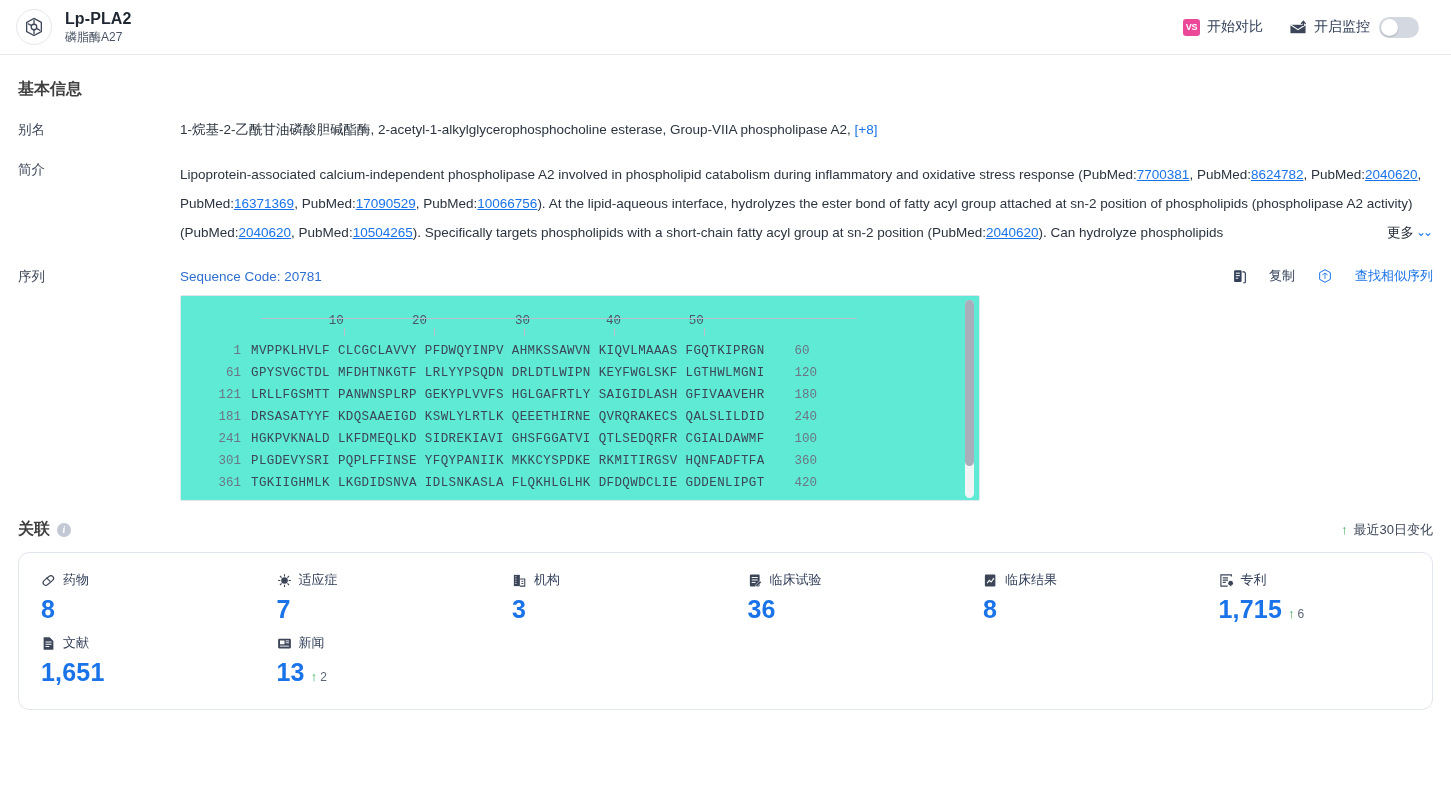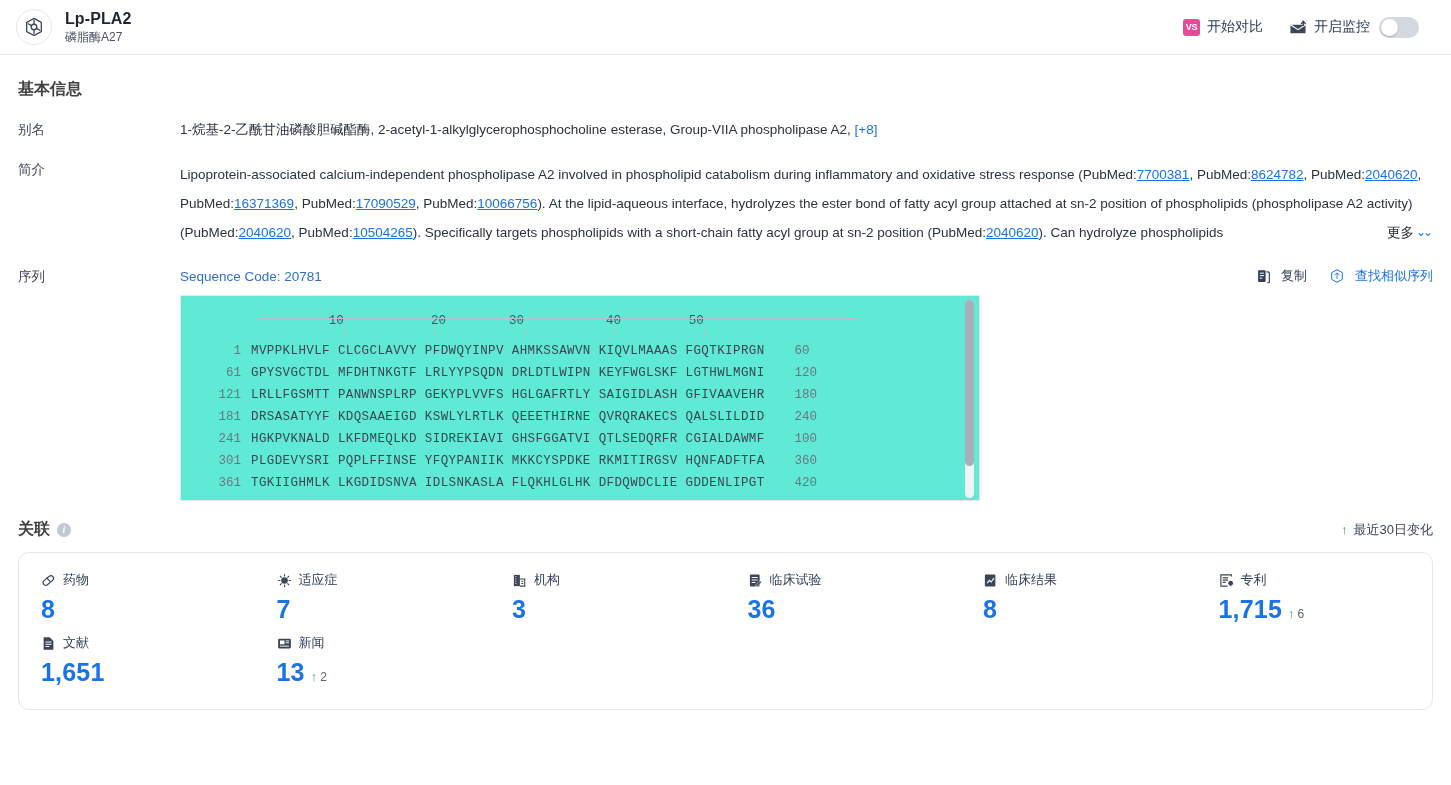--- a/index.html
+++ b/index.html
@@ -111,21 +111,21 @@
     display: flex; align-items: center; gap: 2px;
     cursor: pointer; line-height: 29px;
   }
   .more-chev { color: #1a73e8; font-size: 12px; letter-spacing: -3px; padding-right: 3px;}
 
   
   .seq-head { display: flex; align-items: center; }
   .seq-code { font-size: 13.5px; color: #2f6fd0; }
   .seq-actions { margin-left: auto; display: flex; align-items: center; gap: 22px; }
   .seq-action {
-    display: flex; align-items: center; gap: 10px;
+    display: flex; align-items: center; gap: 22px;
     font-size: 13px; cursor: pointer;
   }
   .seq-action.dark { color: #32405a; }
   .seq-action.blue { color: #1a73e8; }
 
   .seq-box {
     margin-top: 10px;
     border: 1px solid #e2e6ed;
     border-radius: 2px;
     height: 206px;
@@ -300,23 +300,23 @@
           </div>
         </div>
       </div>
 
       <div class="seq-box">
         <div class="seq-inner">
           <div class="ruler-row">
             <div class="ruler-nums" id="ruler-nums">
                 <span style="left: 67.8px;">10</span>
                 <i class="tick" style="left: 82.8px;"></i>
-                <span style="left: 170px;">20</span>
+                <span style="left: 151px;">20</span>
                 <i class="tick" style="left: 172.78px;"></i>
-                <span style="left: 248px;">30</span>
+                <span style="left: 254px;">30</span>
                 <i class="tick" style="left: 262.76px;"></i>
                 <span style="left: 345px; text-align: right;">40</span>
                 <i class="tick" style="left: 352.74px;"></i>
                 <span style="left: 427.72px;">50</span>
                 <i class="tick" style="left: 442.72px;"></i>
               </div>
           </div>
           <div class="ruler-line"></div>
           <div id="seq-lines">
               <div class="seq-line"><span class="seq-start">1</span><span class="seq-res">MVPPKLHVLF CLCGCLAVVY PFDWQYINPV AHMKSSAWVN KIQVLMAAAS FGQTKIPRGN</span><span class="seq-end">60</span></div>

